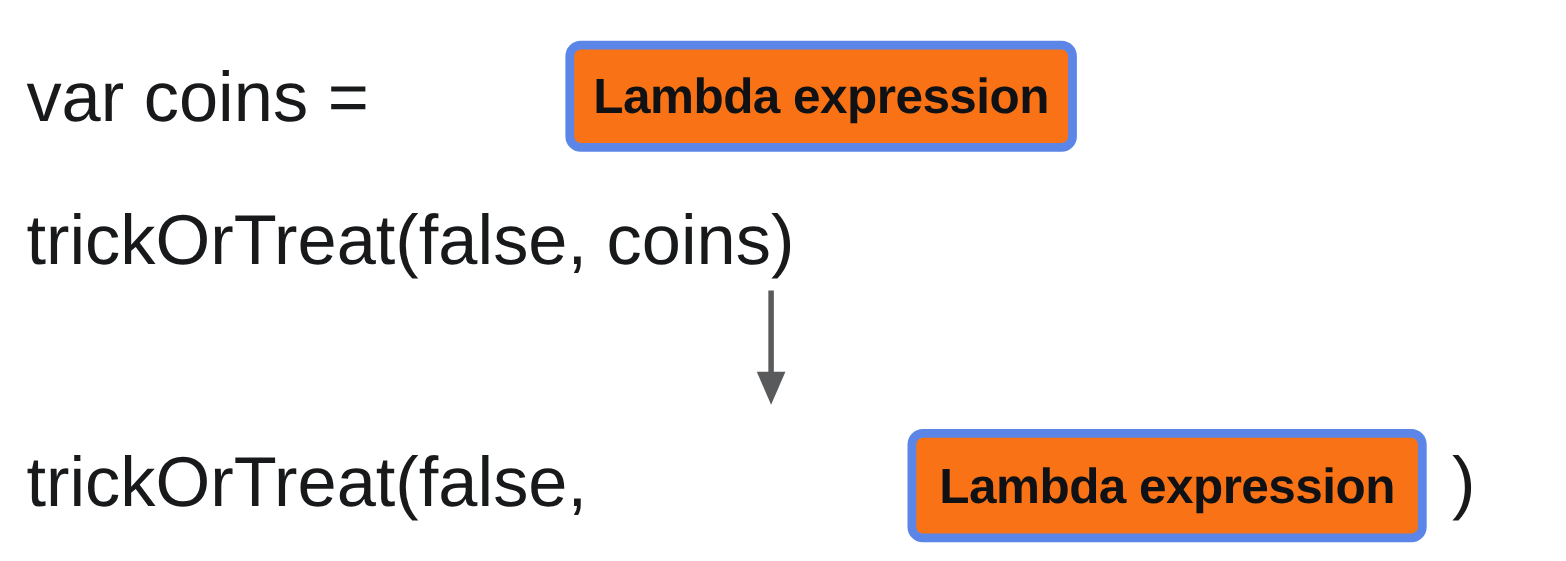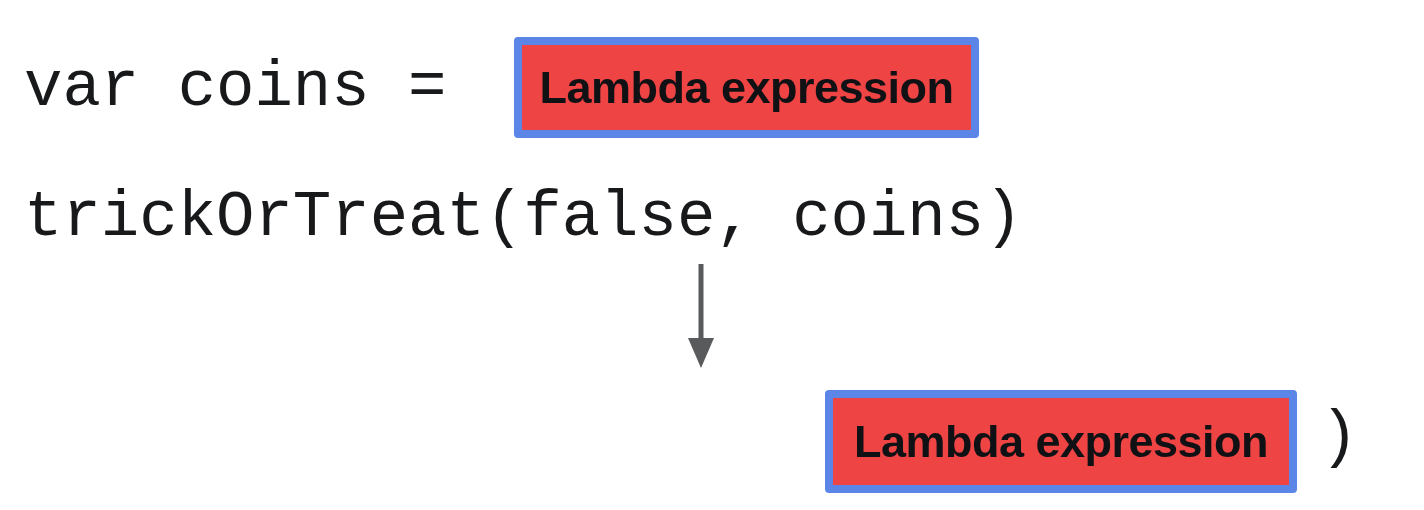--- a/index.html
+++ b/index.html
@@ -12,34 +12,34 @@
   html,body{margin:0;padding:0;background:var(--bg);}
   .canvas{
     position:relative;
     width:1424px;height:510px;
     background:var(--bg);
     overflow:hidden;
     font-family:"Liberation Sans", sans-serif;
   }
   .code{
     position:absolute;
-    font-family:Liberation Mono, monospace;
+    font-family:Liberation Sans, sans-serif;
     font-size:64px;
     line-height:64px;
     font-weight:400;
     color:var(--code-color);
     white-space:pre;
     letter-spacing:0;
   }
   .label-box{
     position:absolute;
     box-sizing:border-box;
     border:8px solid var(--box-border);
-    border-radius:4px;
-    background:#ef4444;
+    border-radius:14px;
+    background:#f97316;
     display:flex;
     align-items:center;
     justify-content:center;
   }
   .label-box .label-text{
     font-family:"Liberation Sans", sans-serif;
     font-weight:700;
     font-size:45px;
     letter-spacing:-0.5px;
     color:var(--label-color);
@@ -58,20 +58,21 @@
     <span class="label-text">Lambda expression</span>
   </div>
 
   <span class="code" style="left:24px; top:186px;text-align:right;">trickOrTreat(false, coins)</span>
 
   <svg class="arrow-svg" style="left:684px; top:261px;" width="34" height="110" viewBox="0 0 34 110" aria-hidden="true">
     <line x1="17" y1="3" x2="17" y2="80" stroke="var(--arrow-color)" stroke-width="5"></line>
     <polygon points="4,77 30,77 17,107" fill="var(--arrow-color)"></polygon>
   </svg>
 
+  <span class="code" style="left:24px; top:406px;">trickOrTreat(false,</span>
 
   <div class="label-box" style="left:825px; top:390px; width:472px; height:103px;">
     <span class="label-text">Lambda expression</span>
   </div>
 
   <span class="code" style="left:1320px; top:406px;">)</span>
 
 </div>
 
 </body></html>

